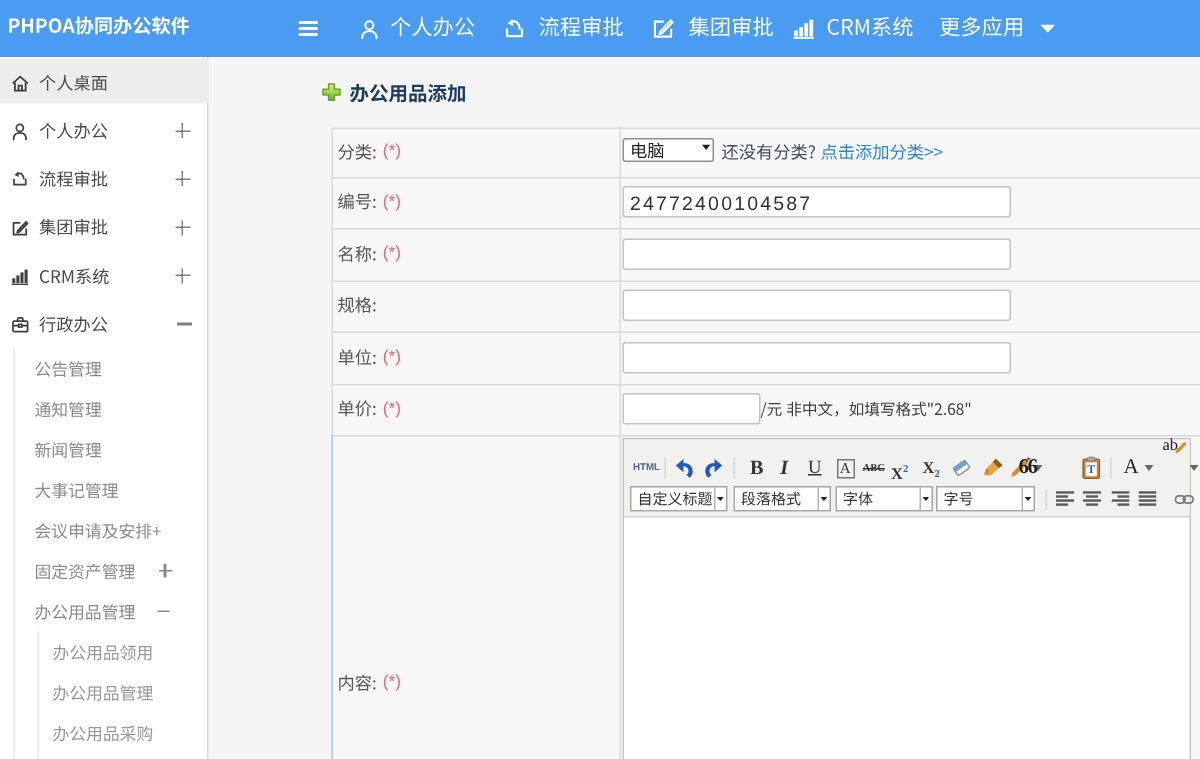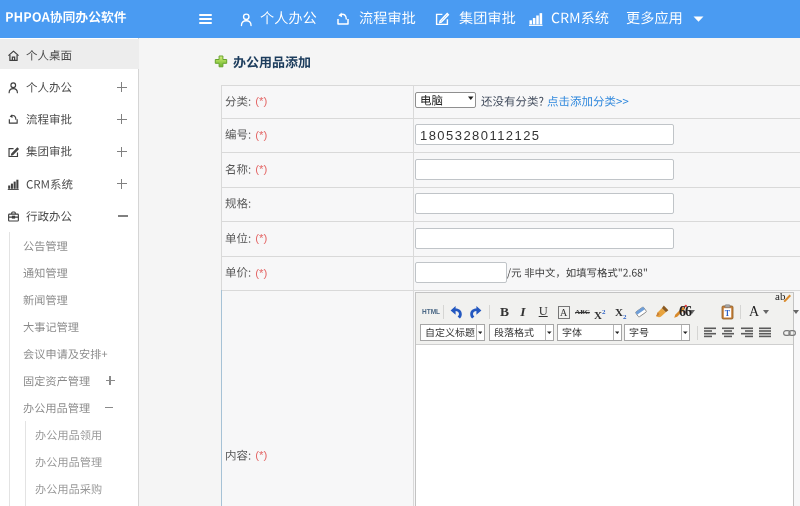--- a/index.html
+++ b/index.html
@@ -320,21 +320,21 @@
       <use href="#g83" transform="translate(0.0,10.6) scale(0.0115,-0.0115)"></use>
       <use href="#g84" transform="translate(11.5,10.6) scale(0.0115,-0.0115)"></use>
       <use href="#g85" transform="translate(23.0,10.6) scale(0.0115,-0.0115)"></use>
       <use href="#g86" transform="translate(34.5,10.6) scale(0.0115,-0.0115)"></use>
       <use href="#g63" transform="translate(46.0,10.6) scale(0.0115,-0.0115)"></use>
       <use href="#g64" transform="translate(57.5,10.6) scale(0.0115,-0.0115)"></use>
       <use href="#g87" transform="translate(69.0,10.6) scale(0.0115,-0.0115)"></use>
       <use href="#g87" transform="translate(75.4,10.6) scale(0.0115,-0.0115)"></use>
     </svg></div>
 <div style="left:415px;top:124px;width:259px;height:21px;background:#fff;border:1px solid #c0c4c8;border-radius:2px"></div>
-<div style="left:420px;top:129px;font:13px 'Liberation Sans';color:#333;line-height:13px;letter-spacing:1.45px">18053280112125</div>
+<div style="left:420px;top:129px;font:13px 'Liberation Sans';color:#333;line-height:13px;letter-spacing:1.45px">24772400104587</div>
 <div style="left:415px;top:158.5px;width:259px;height:21px;background:#fff;border:1px solid #c0c4c8;border-radius:2px"></div>
 <div style="left:415px;top:193px;width:259px;height:21px;background:#fff;border:1px solid #c0c4c8;border-radius:2px"></div>
 <div style="left:415px;top:227.5px;width:259px;height:21px;background:#fff;border:1px solid #c0c4c8;border-radius:2px"></div>
 <div style="left:415px;top:262px;width:92px;height:21px;background:#fff;border:1px solid #c0c4c8;border-radius:2px"></div>
 <div style="position:absolute;left:507.0px;top:266.9px;line-height:0;"><svg width="140.8" height="13.5" viewBox="0 0 140.8 13.5" style="overflow:visible" fill="#3c3c3c">
       <use href="#g88" transform="translate(0.0,9.6) scale(0.0104,-0.0104)"></use>
       <use href="#g89" transform="translate(4.1,9.6) scale(0.0104,-0.0104)"></use>
       <use href="#g90" transform="translate(17.2,9.6) scale(0.0104,-0.0104)"></use>
       <use href="#g91" transform="translate(27.6,9.6) scale(0.0104,-0.0104)"></use>
       <use href="#g92" transform="translate(38.0,9.6) scale(0.0104,-0.0104)"></use>

